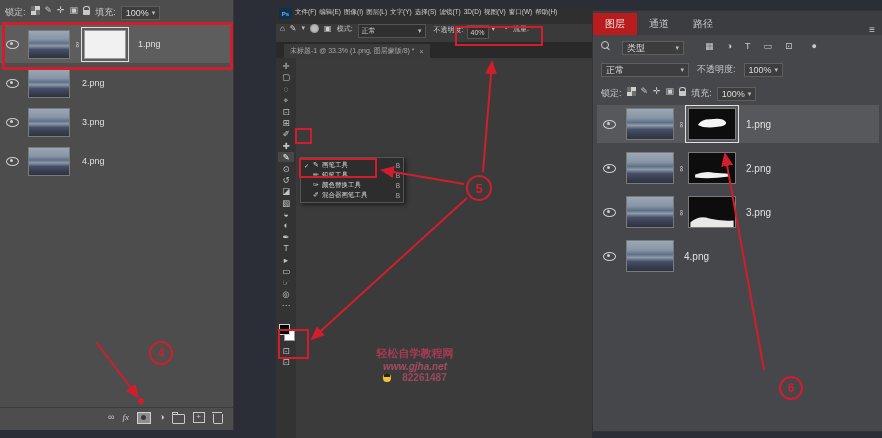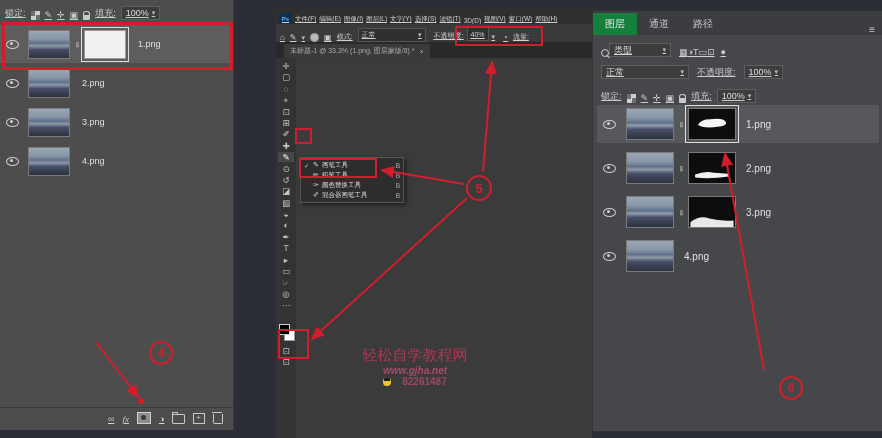--- a/index.html
+++ b/index.html
@@ -1,19 +1,19 @@
 <!DOCTYPE html>
 <html><head>
 <meta charset="utf-8">
 <style>
   html,body{margin:0;padding:0;}
   body{width:882px;height:438px;background:#2b2e36;overflow:hidden;position:relative;
        font-family:"Liberation Sans","DejaVu Sans",sans-serif;color:#d6d6d6;}
   .abs{position:absolute;}
-  .flex{display:flex;align-items:flex-end;text-decoration:underline;}
+  .flex{display:flex;align-items:flex-start;}
 
   
   #left-panel{left:0;top:0;width:233px;height:430px;background:#4d4d4d;border-right:1px solid #393939;}
   #left-lock-row{left:5px;top:6px;height:14px;gap:5px;font-size:9px;color:#c9c9c9;}
   .ctrl-box{background:#3d3d3d;border:1px solid #5e5e5e;padding:0 4px;font-size:9px;color:#ddd;height:12px;display:flex;align-items:center;gap:3px;}
   .chev{font-size:7px;color:#bbb;}
   .lock-ic{font-size:9px;color:#c9c9c9;line-height:9px;}
   .layer-row{left:0;width:233px;height:38px;display:flex;align-items:center;}
   .layer-row.sel{background:#5d5d5d;}
   .eye{width:11px;height:7px;border:1px solid #cfcfcf;border-radius:50%;position:relative;margin-left:6px;}
@@ -57,33 +57,33 @@
   #fg-swatch{position:absolute;left:1px;top:0;width:9px;height:9px;background:#000;border:1px solid #cfcfcf;z-index:2;}
   #bg-swatch{position:absolute;left:6px;top:6px;width:9px;height:9px;background:#fff;border:1px solid #9a9a9a;z-index:1;}
   #canvas{left:296px;top:58px;width:296px;height:380px;background:#3b3b3b;}
   #tool-popup{left:300px;top:157px;width:102px;background:#2d2d2d;border:1px solid #565656;box-shadow:2px 2px 4px rgba(0,0,0,.5);padding:2px 0;z-index:20;}
   .popup-item{display:flex;align-items:center;height:10px;font-size:6.5px;color:#dddddd;padding:0 3px;gap:3px;}
   .popup-check{width:6px;font-size:6px;}
   .popup-glyph{font-size:7px;}
   .popup-label{flex:1;white-space:nowrap;}
   .popup-key{color:#aaa;}
   #watermark{left:356px;top:346px;width:118px;text-align:center;z-index:5;}
-  #wm-line1{font-size:15px;font-weight:normal;color:#a93a55;}
+  #wm-line1{font-size:11px;font-weight:bold;color:#a93a55;}
   #wm-line2{font-size:10px;font-weight:bold;font-style:italic;color:#a64b66;}
   #wm-line3{font-size:10px;font-weight:bold;color:#9c4760;display:flex;justify-content:center;align-items:center;gap:11px;}
   .qqic{width:8px;height:9px;background:#f4c430;border-radius:50% 50% 45% 45%;position:relative;display:inline-block;}
   .qqic::before{content:"";position:absolute;top:0;left:1px;width:6px;height:4px;background:#222;border-radius:50% 50% 0 0;}
 
   
   #right-panel{left:592px;top:10px;width:290px;height:420px;background:#46474b;border:1px solid #333;}
   #rp-header{left:0;top:0;width:290px;height:24px;background:#3c3d41;display:flex;align-items:flex-end;}
   .rp-tab{font-size:10px;color:#c9c9c9;padding:4px 12px;}
-  .rp-tab.active{background:#15803d;color:#e8e8e8;text-align:right;}
+  .rp-tab.active{background:#b91c1c;color:#e8e8e8;text-align:right;}
   #rp-menu{margin-left:auto;margin-right:8px;color:#c9c9c9;font-size:10px;}
-  #rp-filter-row{left:8px;top:30px;width:274px;height:16px;gap:0;}
+  #rp-filter-row{left:8px;top:30px;width:274px;height:16px;gap:13px;}
   .searchic{width:6px;height:6px;border:1px solid #ccc;border-radius:50%;position:relative;display:inline-block;}
   .searchic::after{content:"";position:absolute;width:4px;height:1px;background:#ccc;transform:rotate(45deg);left:4px;top:6px;}
   .filt-ic{font-size:9px;color:#c9c9c9;}
   #rp-blend-row{left:8px;top:52px;width:274px;height:16px;gap:8px;font-size:9px;color:#c9c9c9;}
   #rp-lock-row{left:8px;top:76px;width:274px;height:16px;gap:5px;font-size:9px;color:#c9c9c9;}
   .rrow{left:4px;width:282px;height:38px;display:flex;align-items:center;}
   .rrow.sel{background:#57585c;}
   .rthumb{width:46px;height:30px;border:1px solid #7a7a7a;margin-left:10px;
      background:linear-gradient(180deg,#9aa7b4 0%,#8795a6 30%,#5f7089 45%,#8d9aa8 55%,#47506b 68%,#3a4152 82%,#2e3340 100%);}
   .rmask{width:46px;height:30px;border:1px solid #7a7a7a;background:#0d0d0d;}

